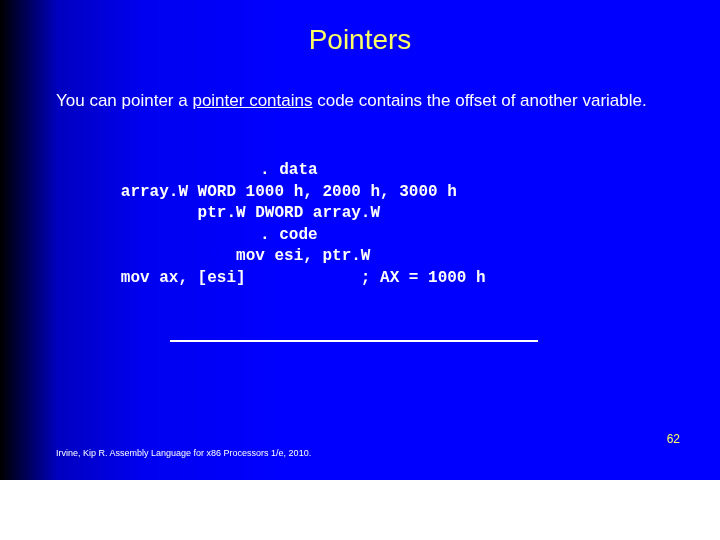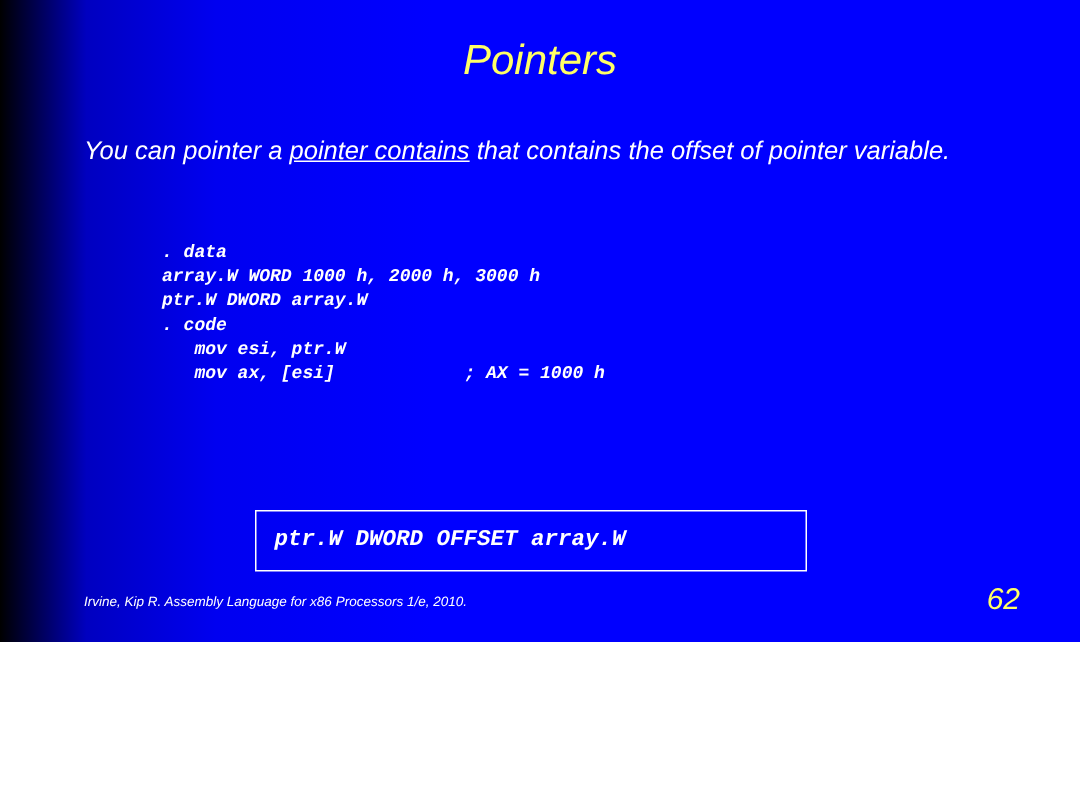--- a/index.html
+++ b/index.html
@@ -6,24 +6,23 @@
     margin: 0;
     padding: 0;
     width: 720px;
     height: 540px;
     overflow: hidden;
     font-family: Arial, Helvetica, sans-serif;
   }
   .slide {
     position: relative;
     width: 720px;
-    height: 428px;
+    height: 480px;
     background: linear-gradient(to right, #000000 0%, #0000c0 8%, #0000f0 20%, #0000ff 40%, #0000ff 100%);
     color: #ffffff;
-    font-style: italic;
   }
   .title {
     position: absolute;
     top: 24px;
     left: 0;
     width: 100%;
     text-align: center;
     font-size: 28px;
     font-weight: normal;
     color: #ffff66;
@@ -35,26 +34,27 @@
     right: 56px;
     font-size: 17px;
     line-height: 1.25;
   }
   .underline {
     text-decoration: underline;
   }
   .code-block {
     position: absolute;
     top: 160px;
-    left: 108px;
+    left: 92px;
     font-family: "Courier New", Courier, monospace;
-    font-size: 12px;
+    font-size: 16px;
     font-weight: bold;
     line-height: 1.35;
     white-space: pre;
+    text-align: center;
   }
   .alt-box {
     position: absolute;
     top: 340px;
     left: 170px;
     width: 366px;
     border: 1px solid #ffffff;
   }
   .alt-title {
     font-size: 18px;
@@ -71,43 +71,42 @@
   .footer-cite {
     position: absolute;
     left: 56px;
     bottom: 22px;
     font-size: 9px;
     color: #ffffff;
   }
   .footer-page {
     position: absolute;
     right: 40px;
-    bottom: 16px;
-    font-size: 20px;
+    bottom: 34px;
+    font-size: 12px;
     color: #ffff66;
   }
 </style>
 </head>
 <body>
 
 <div class="slide">
 
   <div class="title">Pointers</div>
 
   <div class="body-text">
-    <span>You can pointer a </span><span class="underline">pointer contains</span><span> that contains the offset of pointer variable.</span>
+    <span>You can pointer a </span><span class="underline">pointer contains</span><span> code contains the offset of another variable.</span>
   </div>
 
   <div class="code-block"><span>. data</span>
 <span>array.W WORD 1000 h, 2000 h, 3000 h</span>
 <span>ptr.W DWORD array.W</span>
 <span>. code</span>
 <span>   mov esi, ptr.W</span>
 <span>   mov ax, [esi]            ; AX = 1000 h</span></div>
 
   <div class="alt-box">
-    <div class="alt-code">ptr.W DWORD OFFSET array.W</div>
   </div>
 
   <div class="footer-cite">Irvine, Kip R. Assembly Language for x86 Processors 1/e, 2010.</div>
   <div class="footer-page">62</div>
 
 </div>
 
 </body></html>

